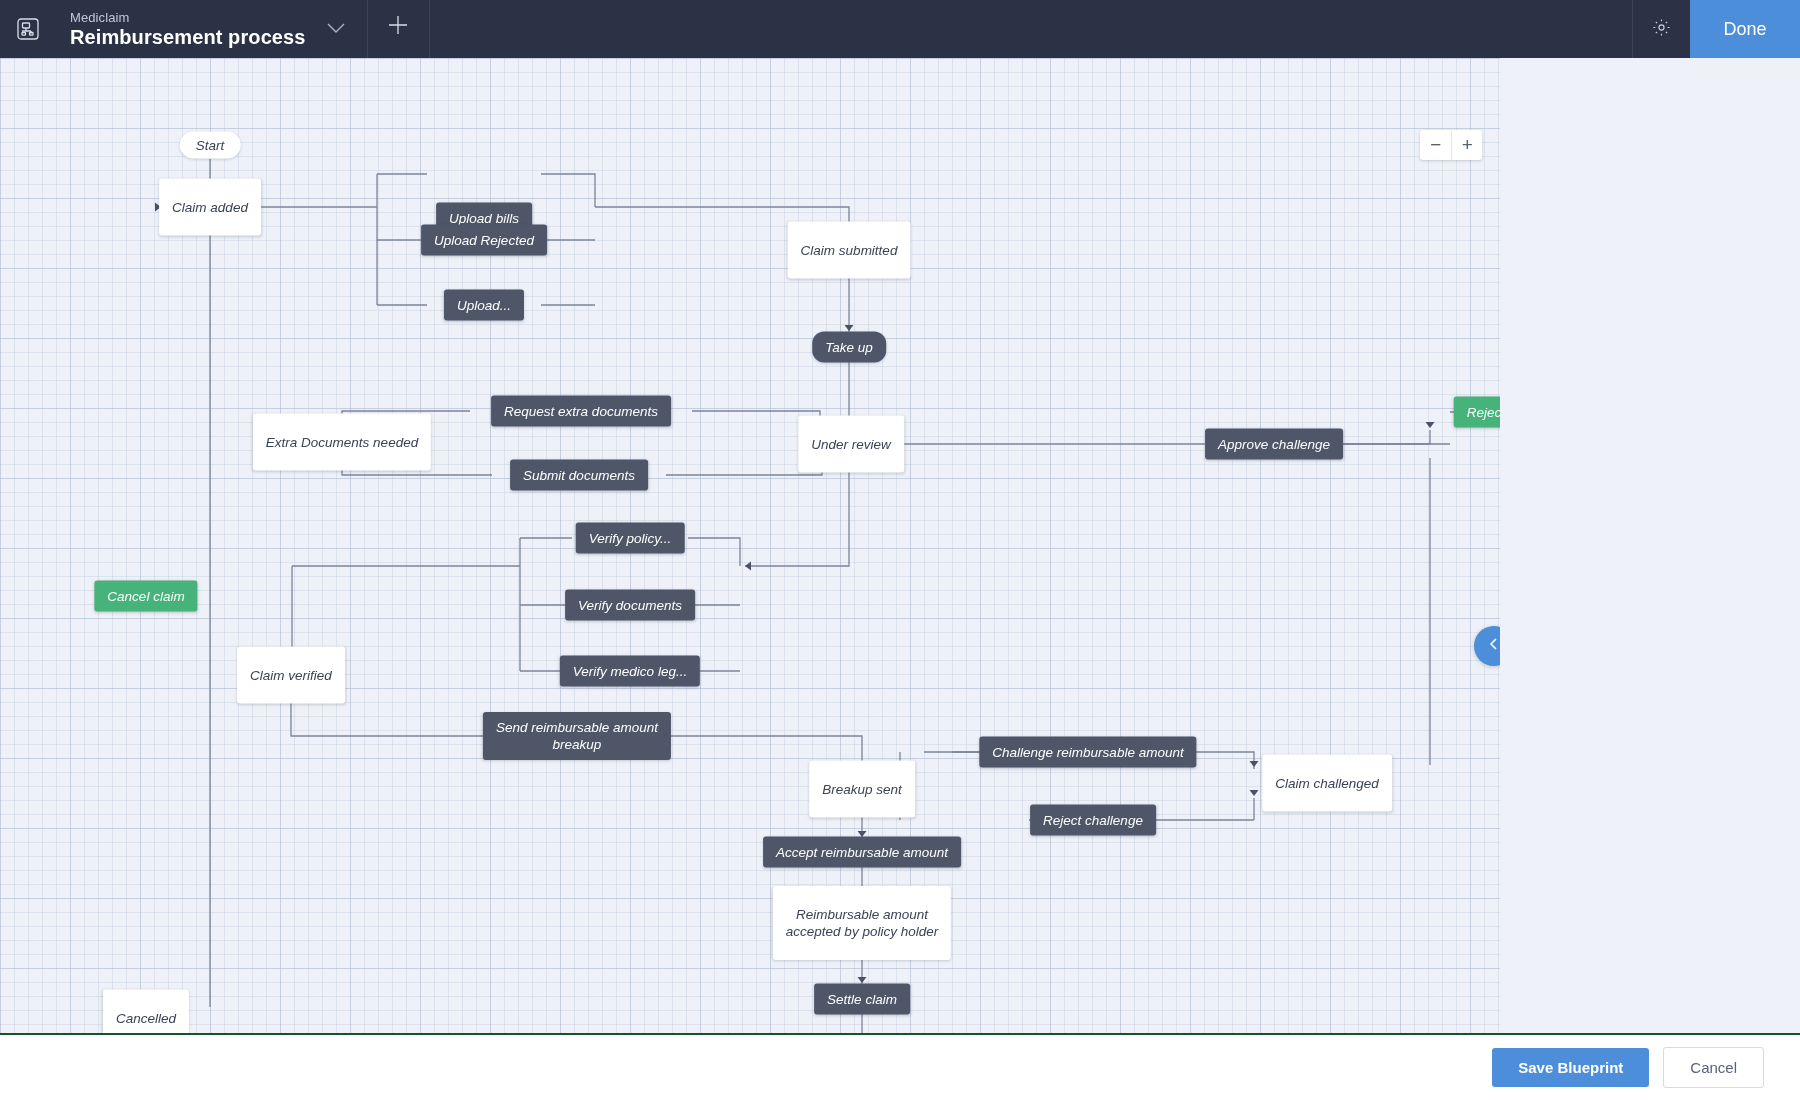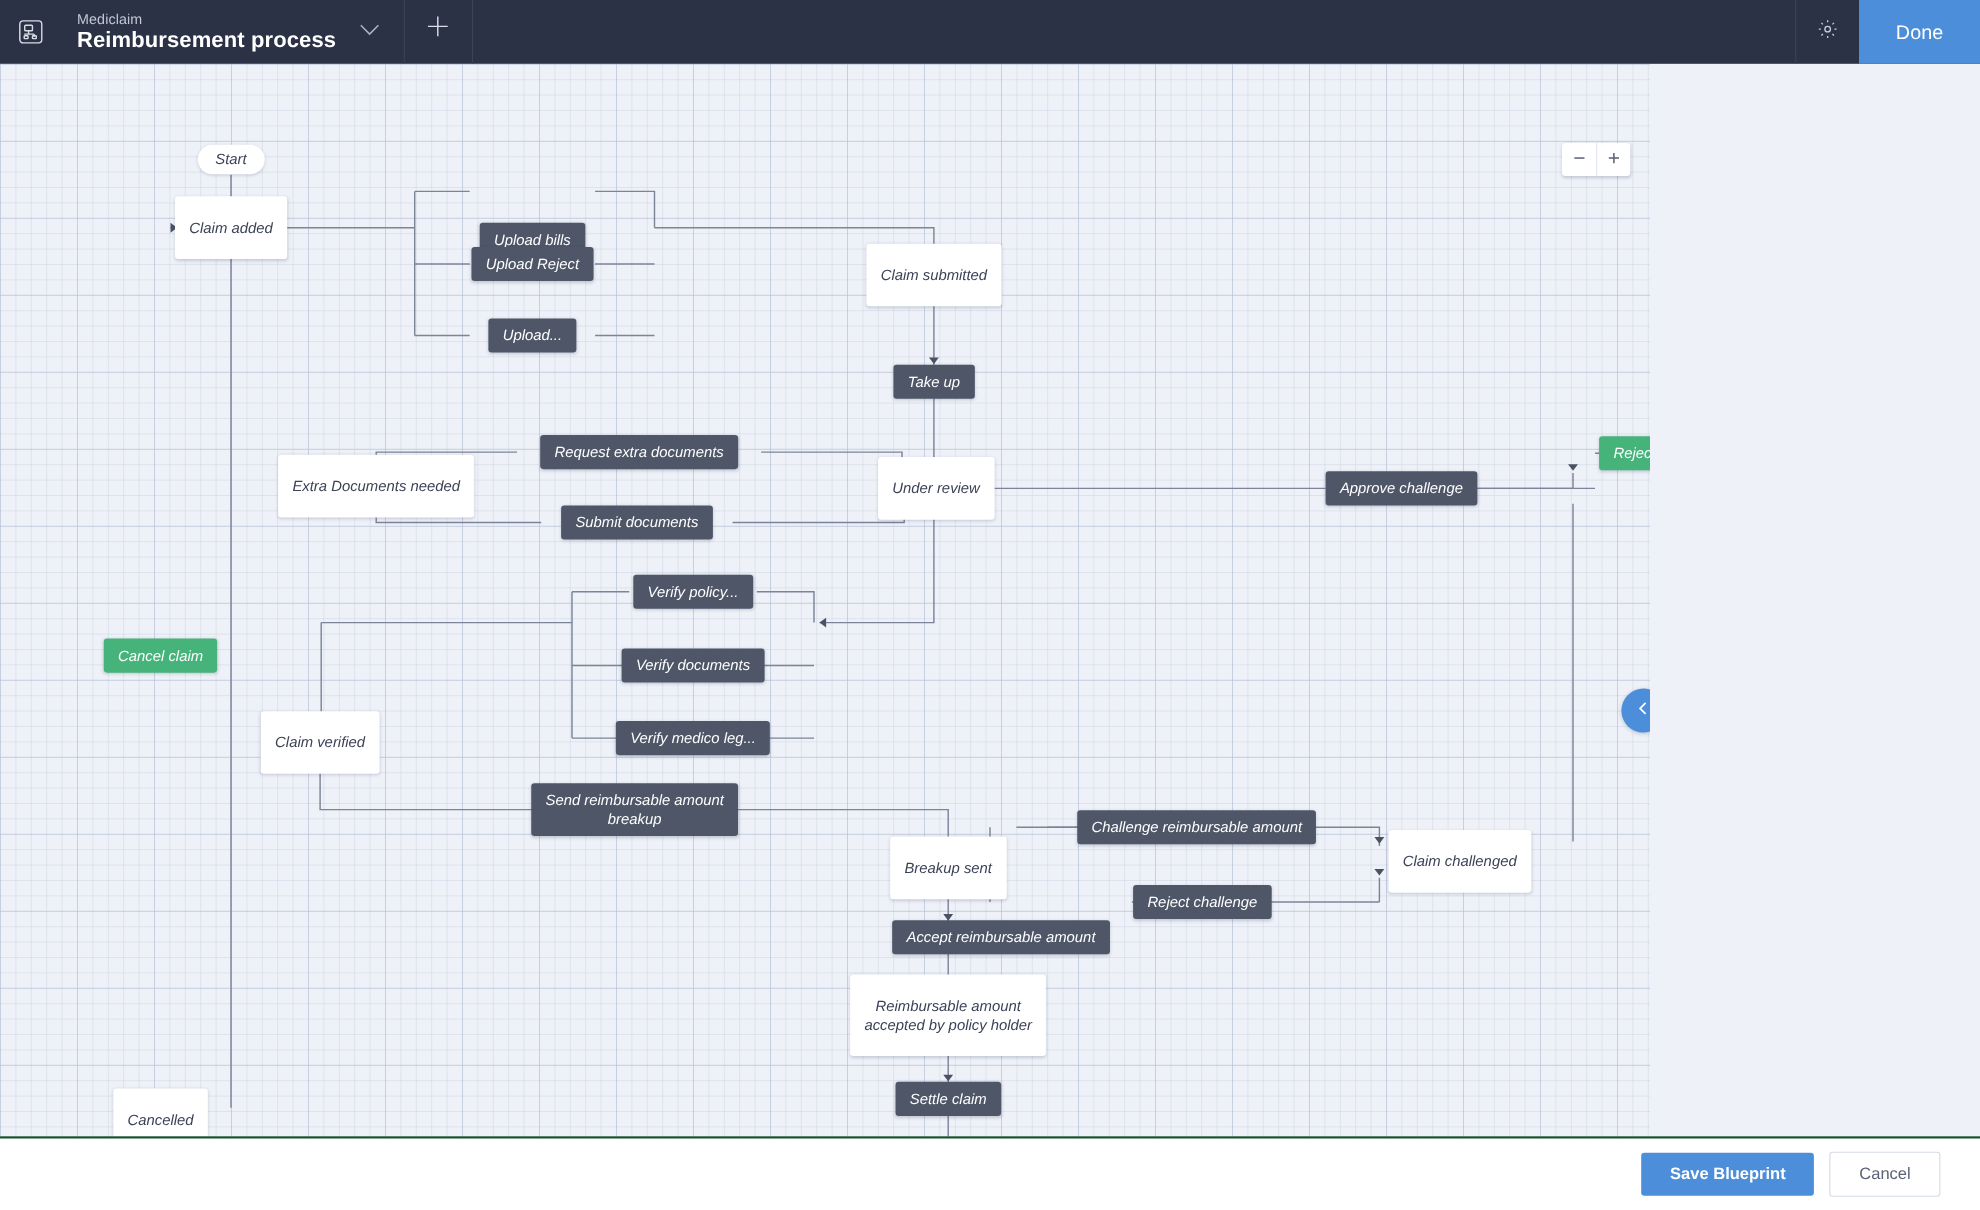--- a/index.html
+++ b/index.html
@@ -300,42 +300,42 @@
           <path d="M155,144.5 L155,153.5 L161,149 z"></path>
           <path d="M233,144.5 L233,153.5 L239,149 z"></path>
           <path d="M751,503.5 L751,512.5 L745,508 z"></path>
         </g>
     </svg>
 
     <div id="nodes-layer">
         <div class="node start" style="left: 210px; top: 87px;">Start</div>
         <div class="node state" style="left: 210px; top: 149px;">Claim added</div>
         <div class="node transition" style="left: 484px; top: 116px; margin-top: 44px;">Upload bills</div>
-        <div class="node transition" style="left: 484px; top: 182px;">Upload Reject</div>
+        <div class="node transition" style="left: 484px; top: 182px;">Upload Rejected</div>
         <div class="node transition" style="left: 484px; top: 247px;">Upload...</div>
         <div class="node state" style="left: 849px; top: 192px;">Claim submitted</div>
-        <div class="node transition" style="left: 849px; top: 289px;">Take up</div>
+        <div class="node transition" style="left: 849px; top: 289px; border-radius: 12px;">Take up</div>
         <div class="node transition" style="left: 581px; top: 353px;">Request extra documents</div>
         <div class="node state" style="left: 342px; top: 384px;">Extra Documents needed</div>
         <div class="node state" style="left: 851px; top: 386px;">Under review</div>
         <div class="node transition" style="left: 579px; top: 417px;">Submit documents</div>
         <div class="node transition" style="left: 1274px; top: 386px;">Approve challenge</div>
         <div class="node transition green" style="left: 1505px; top: 354px;">Reject Claim</div>
         <div class="node transition" style="left: 630px; top: 480px;">Verify policy...</div>
         <div class="node transition" style="left: 630px; top: 547px;">Verify documents</div>
         <div class="node transition" style="left: 630px; top: 613px;">Verify medico leg...</div>
         <div class="node transition green" style="left: 146px; top: 538px;">Cancel claim</div>
         <div class="node state" style="left: 291px; top: 617px;">Claim verified</div>
         <div class="node transition" style="left: 577px; top: 678px;">Send reimbursable amount
 breakup</div>
         <div class="node state" style="left: 862px; top: 731px;">Breakup sent</div>
         <div class="node transition" style="left: 1088px; top: 694px;">Challenge reimbursable amount</div>
         <div class="node state" style="left: 1327px; top: 725px;">Claim challenged</div>
         <div class="node transition" style="left: 1093px; top: 762px;">Reject challenge</div>
-        <div class="node transition" style="left: 910px; top: 794px;">Accept reimbursable amount</div>
+        <div class="node transition" style="left: 862px; top: 794px;">Accept reimbursable amount</div>
         <div class="node state" style="left: 862px; top: 865px;">Reimbursable amount
 accepted by policy holder</div>
         <div class="node transition" style="left: 862px; top: 941px;">Settle claim</div>
         <div class="node state" style="left: 862px; top: 1010px;">Claim settled</div>
         <div class="node state" style="left: 1615px; top: 898px;">Rejected</div>
         <div class="node state" style="left: 146px; top: 960px;">Cancelled</div>
       </div>
 
     <div id="zoomctl">
       <div>−</div>

